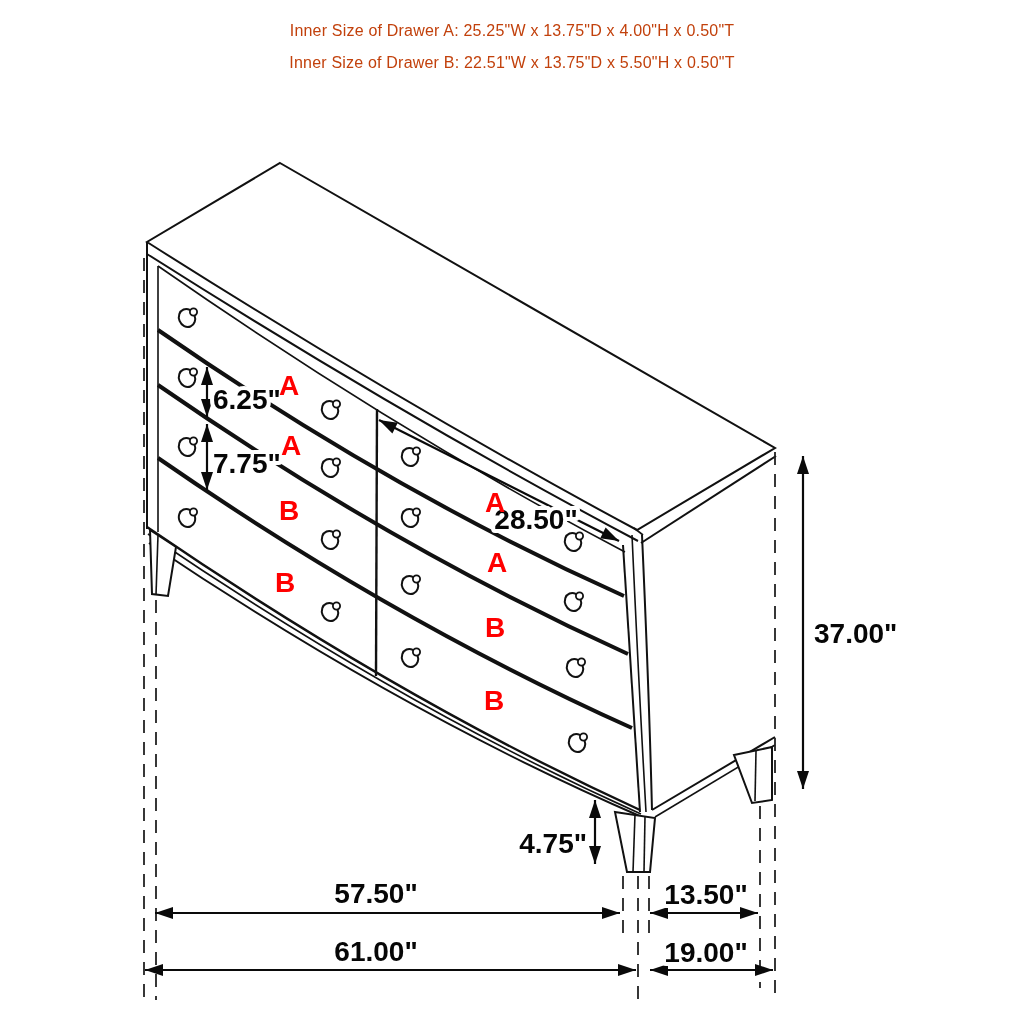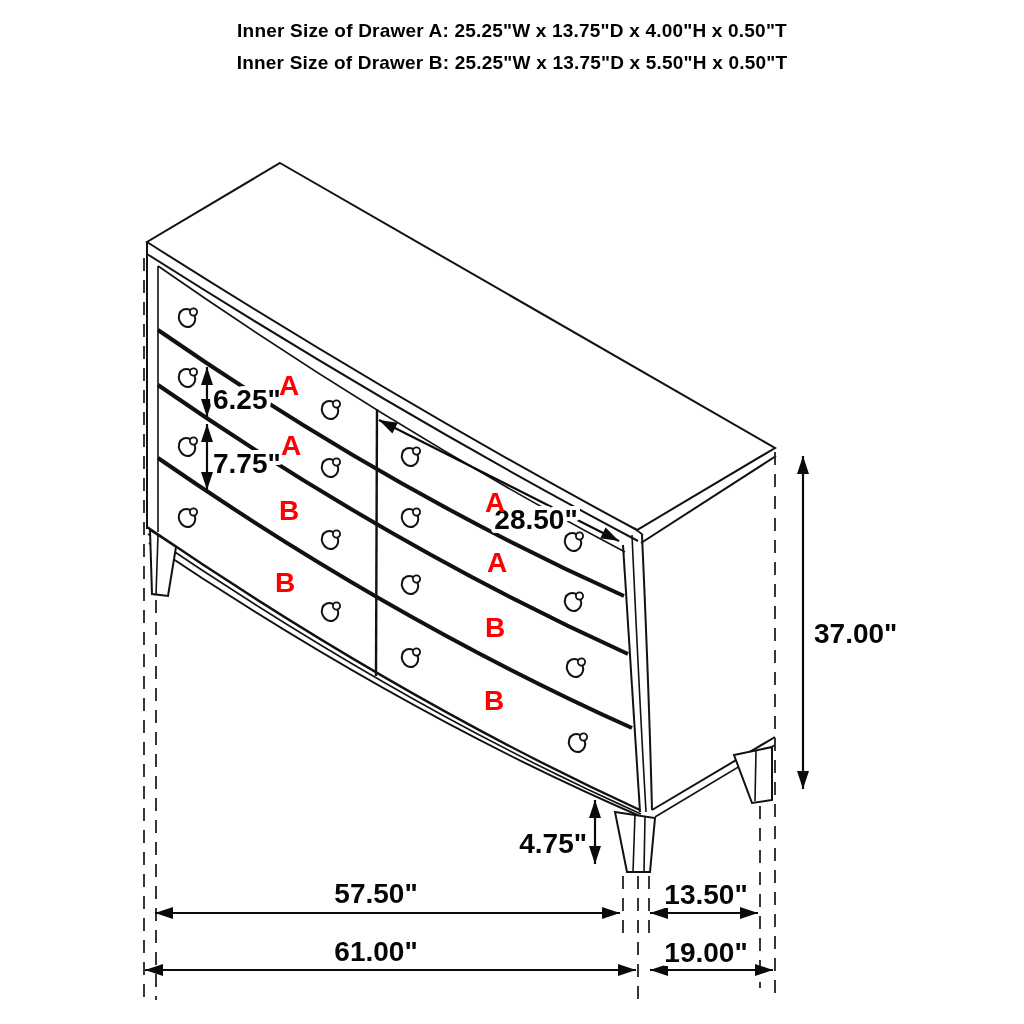--- a/index.html
+++ b/index.html
@@ -1,39 +1,39 @@
 <!DOCTYPE html>
 <html><head>
 <meta charset="utf-8">
 <style>
   html,body{margin:0;padding:0;background:#ffffff;width:1024px;height:1024px;overflow:hidden;}
   .page{position:relative;width:1024px;height:1024px;background:#fff;font-family:"Liberation Sans",sans-serif;}
   .header{position:absolute;top:15px;left:0;width:100%;text-align:center;
-          font-weight:bold;font-size:19px;line-height:32px;color:#000000;letter-spacing:.2px;}
+          font-weight:normal;font-size:16px;line-height:32px;color:#c2410c;letter-spacing:.2px;}
   svg{position:absolute;top:0;left:0;}
   .ln{stroke:#111;fill:none;}
   .face{fill:#fff;}
   .thick{stroke-width:4;}
   .med{stroke-width:2.4;}
   .thin{stroke-width:1.6;}
   .std{stroke-width:2;}
   .dashed{stroke:#222;stroke-width:1.8;stroke-dasharray:13 9;fill:none;}
   .dimline{stroke:#0a0a0a;stroke-width:2.2;fill:none;}
   .dim-label{font-family:"Liberation Sans",sans-serif;font-weight:bold;font-size:28px;fill:#060606;
              paint-order:stroke;stroke:#ffffff;stroke-width:8px;stroke-linejoin:round;}
   .bank-label{font-family:"Liberation Sans",sans-serif;font-weight:bold;font-size:28px;}
 </style>
 </head>
 <body>
 
 <div class="page">
 
   <div class="header">
     <div>Inner Size of Drawer A: 25.25"W x 13.75"D x 4.00"H x 0.50"T</div>
-    <div>Inner Size of Drawer B: 25.25"W x 13.75"D x 5.50"H x 0.50"T</div>
+    <div>Inner Size of Drawer B: 22.51"W x 13.75"D x 5.50"H x 0.50"T</div>
   </div>
 
   <svg width="1024" height="1024" viewBox="0 0 1024 1024">
     <defs>
       <marker id="arrow" viewBox="0 0 20 14" refX="19" refY="7" markerWidth="20" markerHeight="14" orient="auto-start-reverse" markerUnits="userSpaceOnUse">
         <path d="M1,1 L19,7 L1,13 Z" fill="#0a0a0a"></path>
       </marker>
       <g id="knob">
         <ellipse rx="8" ry="9.2" transform="rotate(-22)" fill="#fff" stroke="#111" stroke-width="2"></ellipse>
         <circle cx="6.5" cy="-6" r="3.6" fill="#fff" stroke="#111" stroke-width="1.8"></circle>

